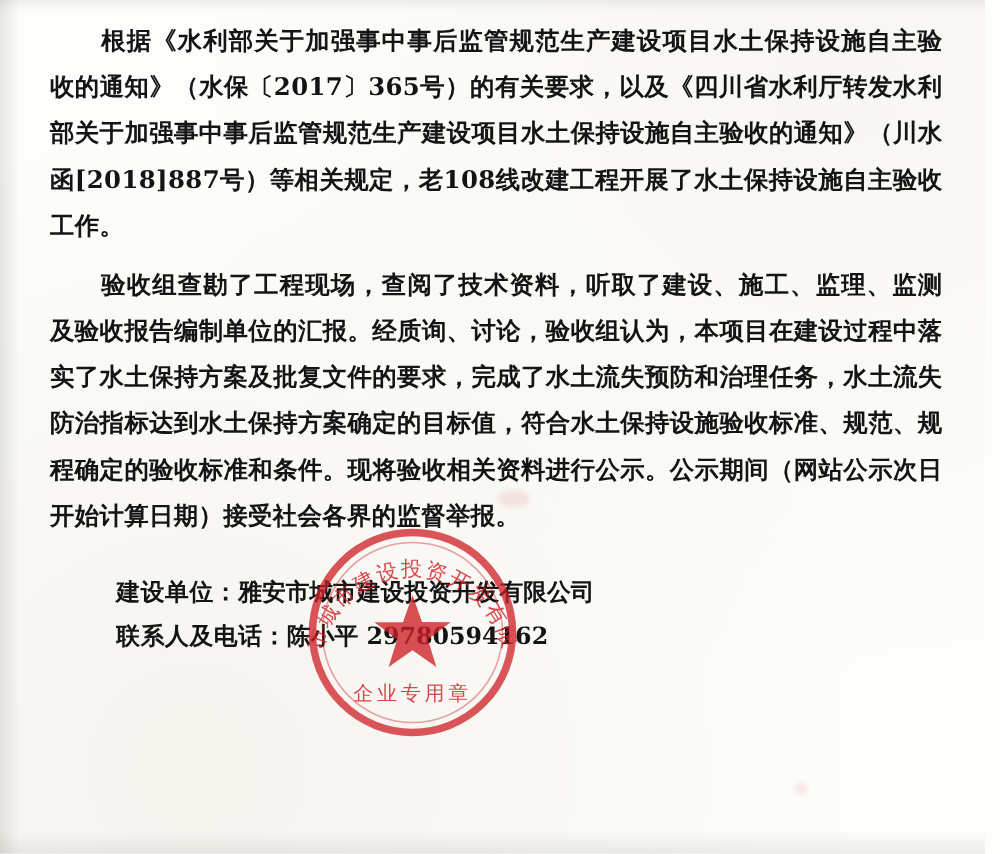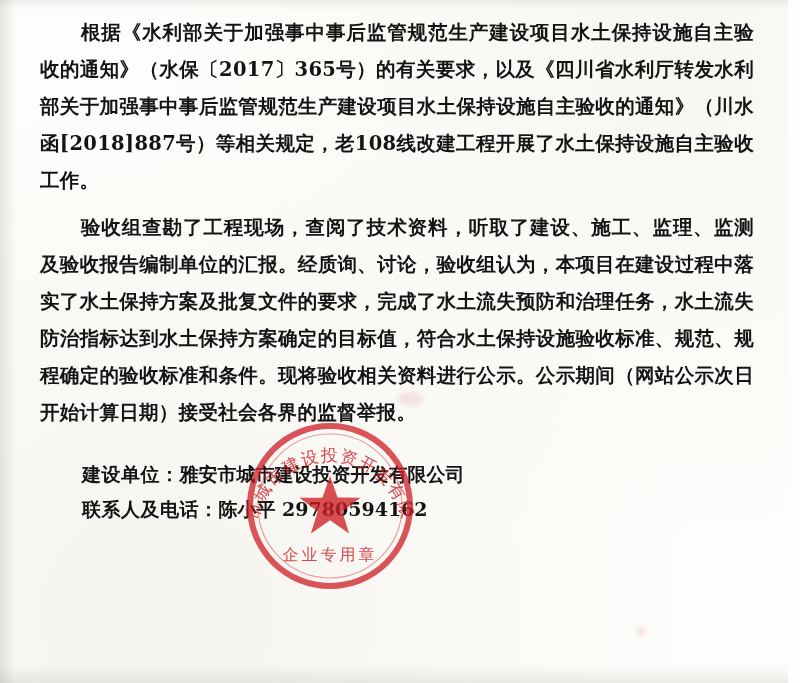--- a/index.html
+++ b/index.html
@@ -46,20 +46,21 @@
   .contact-line {
     font-size: 19px;
     line-height: 35px;
     color: #141414;
     font-weight: 600;
     white-space: nowrap;
     font-family: "DejaVu Serif", serif;
   }
   .contact-line .lbl {
     letter-spacing: 0.5px;
+    margin-left: 11px;
   }
   
   .seal {
     position: absolute;
     left: 232px;
     top: 408px;
     width: 196px;
     height: 196px;
     pointer-events: none;
     opacity: 0.82;

